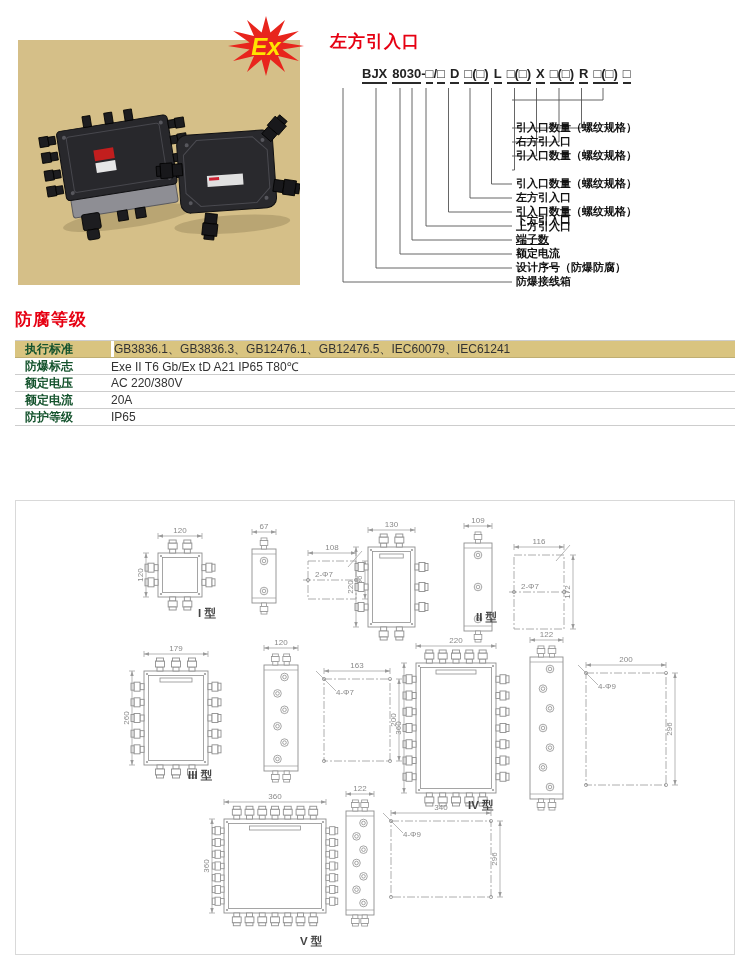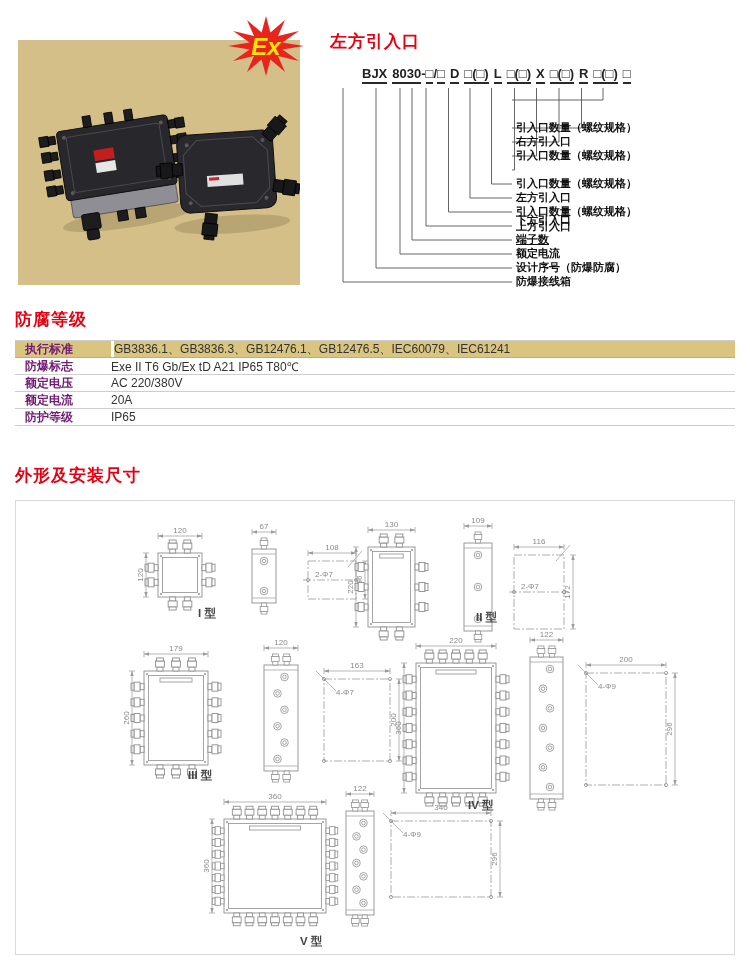--- a/index.html
+++ b/index.html
@@ -20,21 +20,21 @@
   #model-code .seg{display:inline-block;}
   #model-code .seg.u{border-bottom:2px solid #2a2a2a;padding-bottom:1px;}
   #model-connectors{position:absolute;left:0;top:0;pointer-events:none;}
   .mlabel{position:absolute;left:186px;font-size:11px;font-weight:bold;color:#111;
           white-space:pre-line;line-height:13px;}
 
   
   #param-table{position:absolute;left:15px;top:340px;width:720px;border-top:1px solid #cdcdcd;}
   .prow{display:flex;align-items:center;height:16px;border-bottom:1px solid #cdcdcd;font-size:12px;}
   .prow.hl{background:#d9c480;border-bottom:1px solid #bfae72;}
-  .plabel{width:86px;padding-left:10px;font-weight:bold;color:#701a75;flex:none;}
+  .plabel{width:86px;padding-left:10px;font-weight:bold;color:#14532d;flex:none;}
   .prow.hl .plabel{border-right:3px solid #ffffff;height:100%;display:flex;align-items:center;}
   .pvalue{padding-left:0;color:#333;}
 
   
   #dbox{position:absolute;left:15px;top:500px;width:718px;height:453px;border:1px solid #d9d9d9;background:#fff;}
   #drawings-svg{position:absolute;left:0;top:0;}
   .bx{fill:#ffffff;stroke:#8f8f8f;stroke-width:0.9;}
   .bn{fill:none;stroke:#8f8f8f;stroke-width:0.8;}
   .dl{stroke:#9a9a9a;stroke-width:0.7;fill:none;}
   .df{fill:#9a9a9a;}
@@ -125,21 +125,20 @@
     </svg>
   </div>
 
   <svg id="exstar" viewBox="0 0 80 66">
     <polygon fill="#e8251d" points="78,32 56.4,35.6 72.9,47 52,41.9 59,58 44.4,45.5 40,62 35.6,45.5 21,58 28,41.9 7.1,47 23.6,35.6 2,32 23.6,28.4 7.1,17 28,22.1 21,6 35.6,18.5 40,2 44.4,18.5 59,6 52,22.1 72.9,17 56.4,28.4"></polygon>
     <text x="40" y="41" text-anchor="middle" font-size="24" fill="#ffe400">Ex</text>
   </svg>
 
   <h2 class="rh" style="left:330px;top:30px;">左方引入口</h2>
   <h2 class="rh" style="left:15px;top:308px;">防腐等级</h2>
-  <h2 class="rh" style="left:15px;top:464px;">外形及安装尺寸</h2>
 
   <div id="model-diagram">
     <svg id="model-connectors" width="418" height="234">
         <path d="M13.0,22 V216 H182" fill="none" stroke="#555" stroke-width="0.9"></path>
         <path d="M46.0,22 V202 H182" fill="none" stroke="#555" stroke-width="0.9"></path>
         <path d="M70.0,22 V188 H182" fill="none" stroke="#555" stroke-width="0.9"></path>
         <path d="M82.0,22 V174 H182" fill="none" stroke="#555" stroke-width="0.9"></path>
         <path d="M96.0,22 V160 H182" fill="none" stroke="#555" stroke-width="0.9"></path>
         <path d="M118.5,22 V146 H182" fill="none" stroke="#555" stroke-width="0.9"></path>
         <path d="M140.0,22 V132 H182" fill="none" stroke="#555" stroke-width="0.9"></path>

